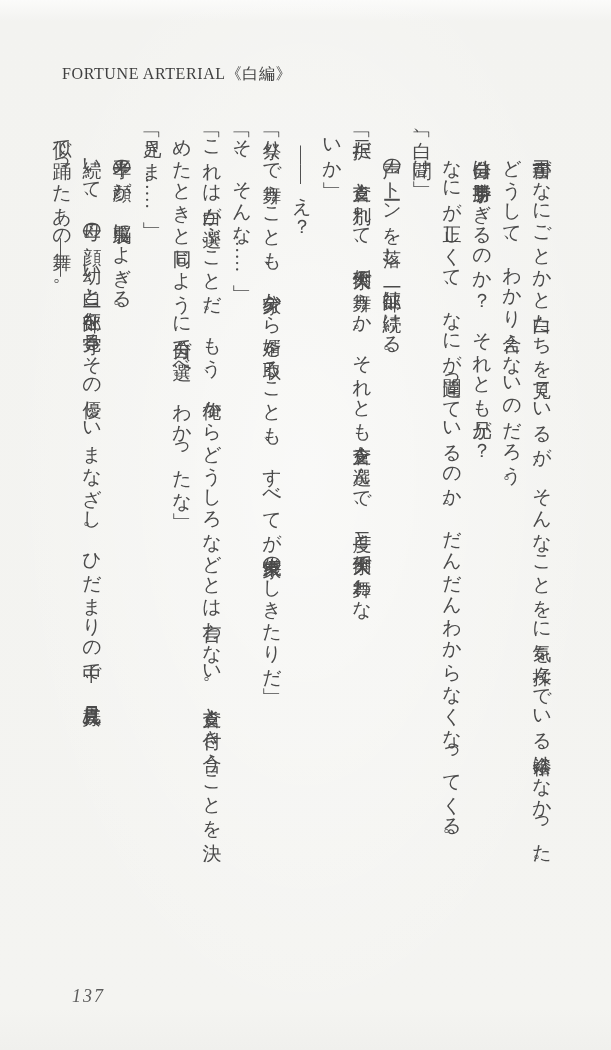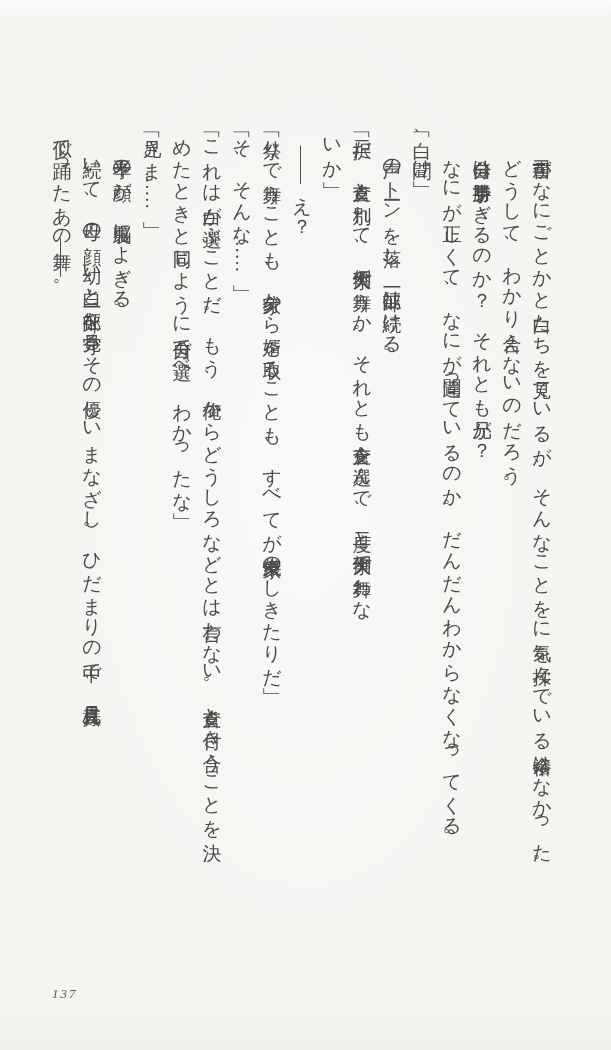--- a/index.html
+++ b/index.html
@@ -38,33 +38,34 @@
     letter-spacing: 0.4px;
     color: #4a4a4a;
     text-align: left;
   }
   .vtext p {
     margin: 0;
     padding: 0;
   }
   .page-number {
     position: absolute;
-    left: 52px;
+    left: 72px;
     top: 986px;
-    font-size: 13px;
+    font-size: 18px;
     font-style: italic;
     letter-spacing: 2px;
     color: #5c5c5c;
     font-family: Liberation Serif, serif;
   }
 </style>
 </head>
 <body>
 
 <div class="page">
+  <div class="running-header">FORTUNE ARTERIAL《白編》</div>
 
   <div class="vtext">
       <p>　司書がなにごとかと白たちを見ているが、そんなことをに気を揉んでいる余裕はなかった。</p>
       <p>　どうして、わかり合えないのだろう。</p>
       <p>　自分は身勝手すぎるのか？　それとも兄が？</p>
       <p>　なにが正しくて、なにが間違っているのか。だんだんわからなくなってくる。</p>
       <p>「白、聞け」</p>
       <p>　声のトーンを落し、征一郎は続ける。</p>
       <p>「二択だ。支倉と別れて、例大祭で舞うか。それとも支倉を選んで、二度と例大祭で舞わな</p>
       <p>いか」</p>

